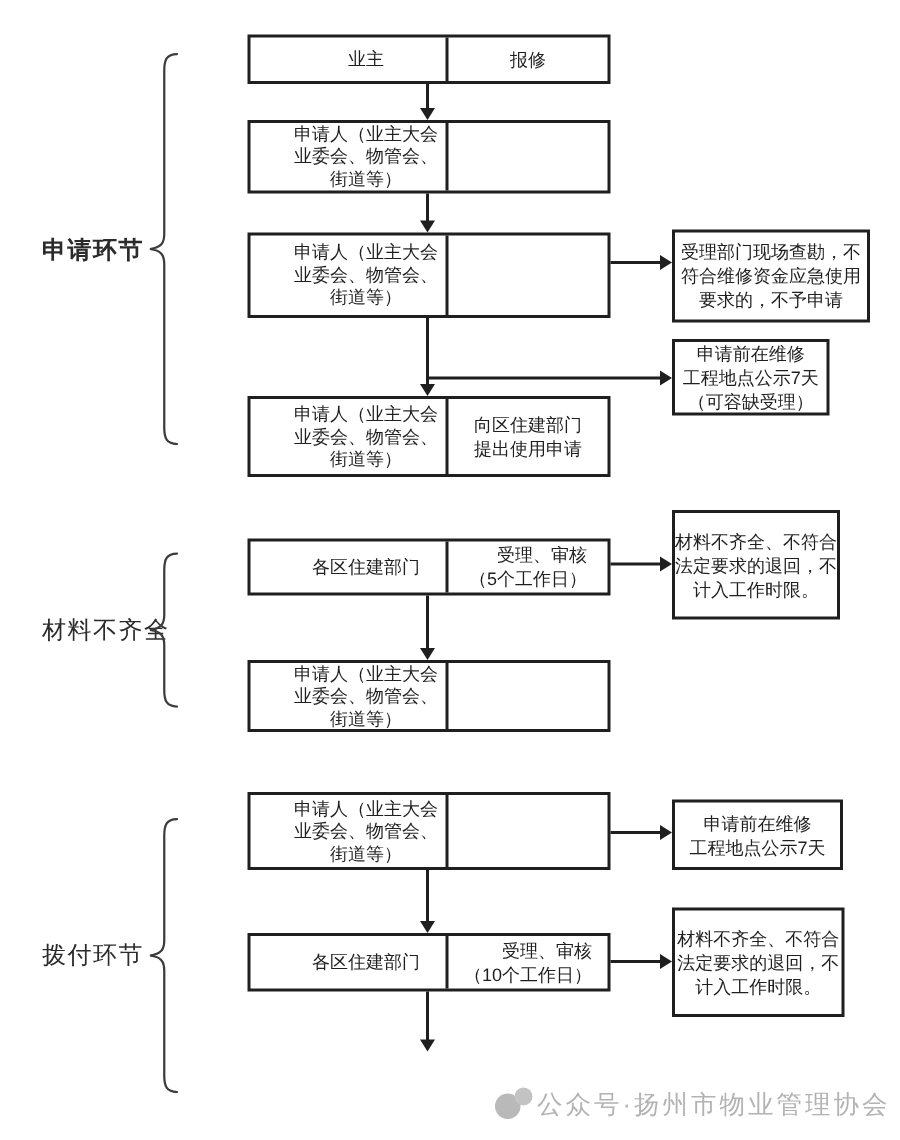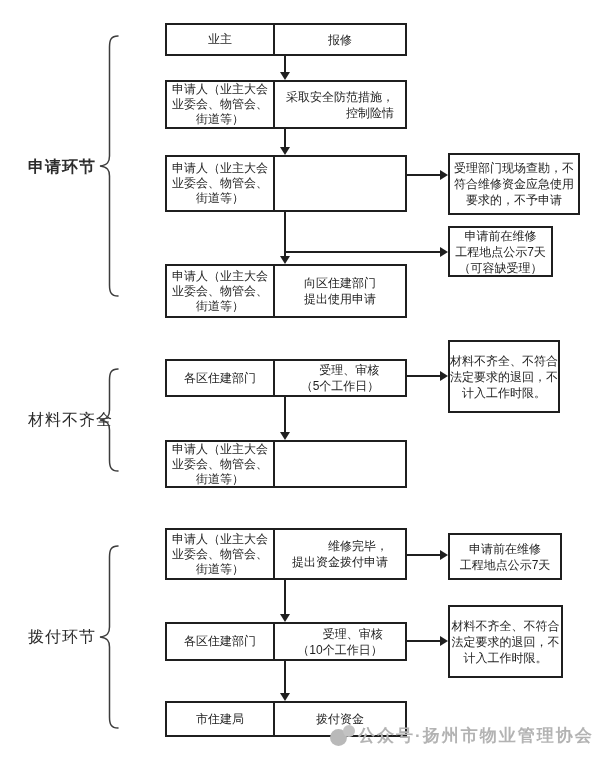--- a/index.html
+++ b/index.html
@@ -9,41 +9,41 @@
 
   
   .sec-label { position:absolute; font-size:16px; color:#2b2b2b; letter-spacing:1px; white-space:nowrap; }
   .brace { position:absolute; }
 
   
   .row { position:absolute; left:165px; width:242px; display:flex; border:2px solid #1f1f1f; background:#fff; }
   .cell { display:flex; align-items:center; justify-content:center; text-align:center;
           font-size:12px; line-height:15px; padding:1px 2px; }
   .cell span { white-space:pre-line; }
-  .cell.actor { width:108px; border-right:2px solid #1f1f1f; }
+  .cell.actor { width:108px; border-right:2px solid #1f1f1f;margin-left:24px; }
   .cell.action { flex:1; line-height:16px;text-align:right; }
 
   
   .note { position:absolute; border:2px solid #1f1f1f; background:#fff;
           display:flex; align-items:center; justify-content:center; text-align:center;
           font-size:12px; line-height:16px; padding:17px 0; }
   .note span { white-space:pre-line; }
 
   
   .vline { position:absolute; width:2px; background:#1f1f1f; left:284px; }
   .hline { position:absolute; height:2px; background:#1f1f1f; }
   .arr-down { position:absolute; left:280px; width:0; height:0;
               border-left:5px solid transparent; border-right:5px solid transparent;
               border-top:8px solid #1f1f1f; }
   .arr-right { position:absolute; width:0; height:0;
                border-top:5px solid transparent; border-bottom:5px solid transparent;
                border-left:8px solid #1f1f1f; }
 
   
-  .watermark { position:absolute; left:330px; top:722px; display:flex; align-items:center;font-weight:bold; }
+  .watermark { position:absolute; left:330px; top:722px; display:flex; align-items:flex-end; }
   .wm-icon { position:relative; width:28px; height:26px; display:inline-block; }
   .wm-icon .c1 { position:absolute; left:0; top:7px; width:17px; height:17px; border-radius:50%; background:#b9b9b9; }
   .wm-icon .c2 { position:absolute; left:13px; top:3px; width:12px; height:12px; border-radius:50%; background:#c3c3c3; }
   .wm-text { font-size:17px; letter-spacing:2px; color:#b3b3b3; white-space:nowrap; }
 </style>
 </head>
 <body>
 
 <div class="canvas">
 
@@ -69,24 +69,20 @@
         <span>报修</span>
       </div>
   </div>
 
   <div class="row" style="top:80px; height:49px;">
     <div class="cell actor">
         <span>申请人（业主大会
 业委会、物管会、
 街道等）</span>
       </div>
-    <div class="cell action">
-        <span>采取安全防范措施，
-控制险情</span>
-      </div>
   </div>
 
   <div class="row" style="top:155px; height:57px;">
     <div class="cell actor">
         <span>申请人（业主大会
 业委会、物管会、
 街道等）</span>
       </div>
   </div>
 
@@ -119,44 +115,32 @@
 街道等）</span>
       </div>
   </div>
 
   <div class="row" style="top:528px; height:52px;">
     <div class="cell actor">
         <span>申请人（业主大会
 业委会、物管会、
 街道等）</span>
       </div>
-    <div class="cell action">
-        <span>维修完毕，
-提出资金拨付申请</span>
-      </div>
   </div>
 
   <div class="row" style="top:622px; height:39px;">
     <div class="cell actor">
         <span>各区住建部门</span>
       </div>
     <div class="cell action">
         <span>受理、审核
 （10个工作日）</span>
       </div>
   </div>
 
-  <div class="row" style="top:701px; height:36px;">
-    <div class="cell actor">
-        <span>市住建局</span>
-      </div>
-    <div class="cell action">
-        <span>拨付资金</span>
-      </div>
-  </div>
 
   <div class="note" style="left:448px; top:153px; width:132px; height:62px;">
     <span>受理部门现场查勘，不
 符合维修资金应急使用
 要求的，不予申请</span>
   </div>
   <div class="note" style="left:448px; top:226px; width:105px; height:51px;">
     <span>申请前在维修
 工程地点公示7天
 （可容缺受理）</span>

